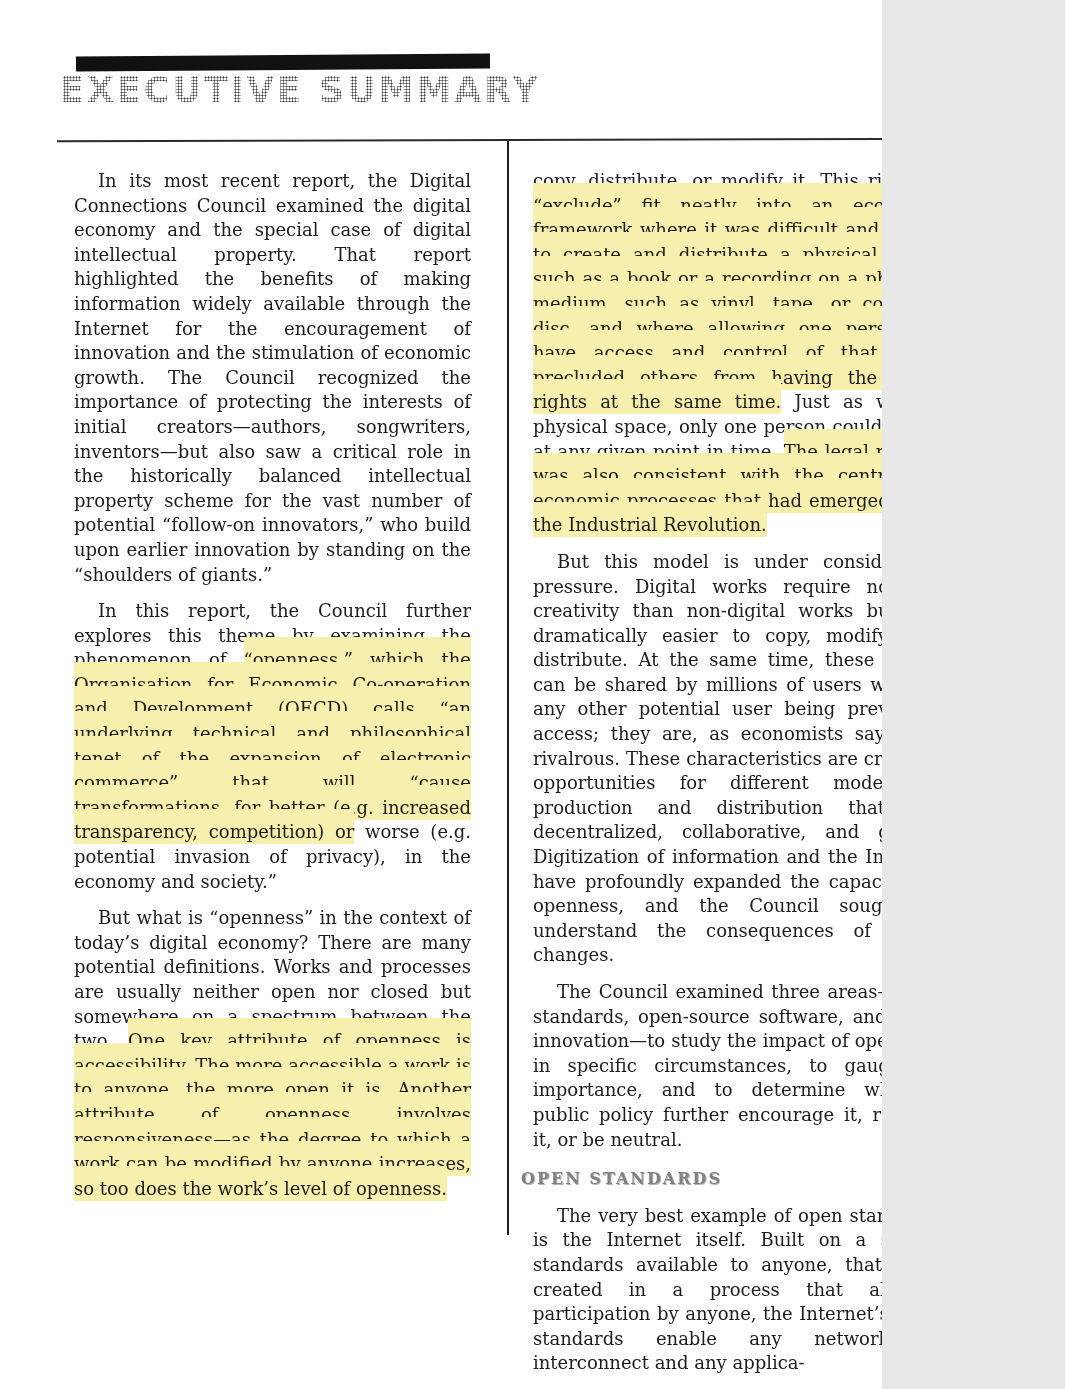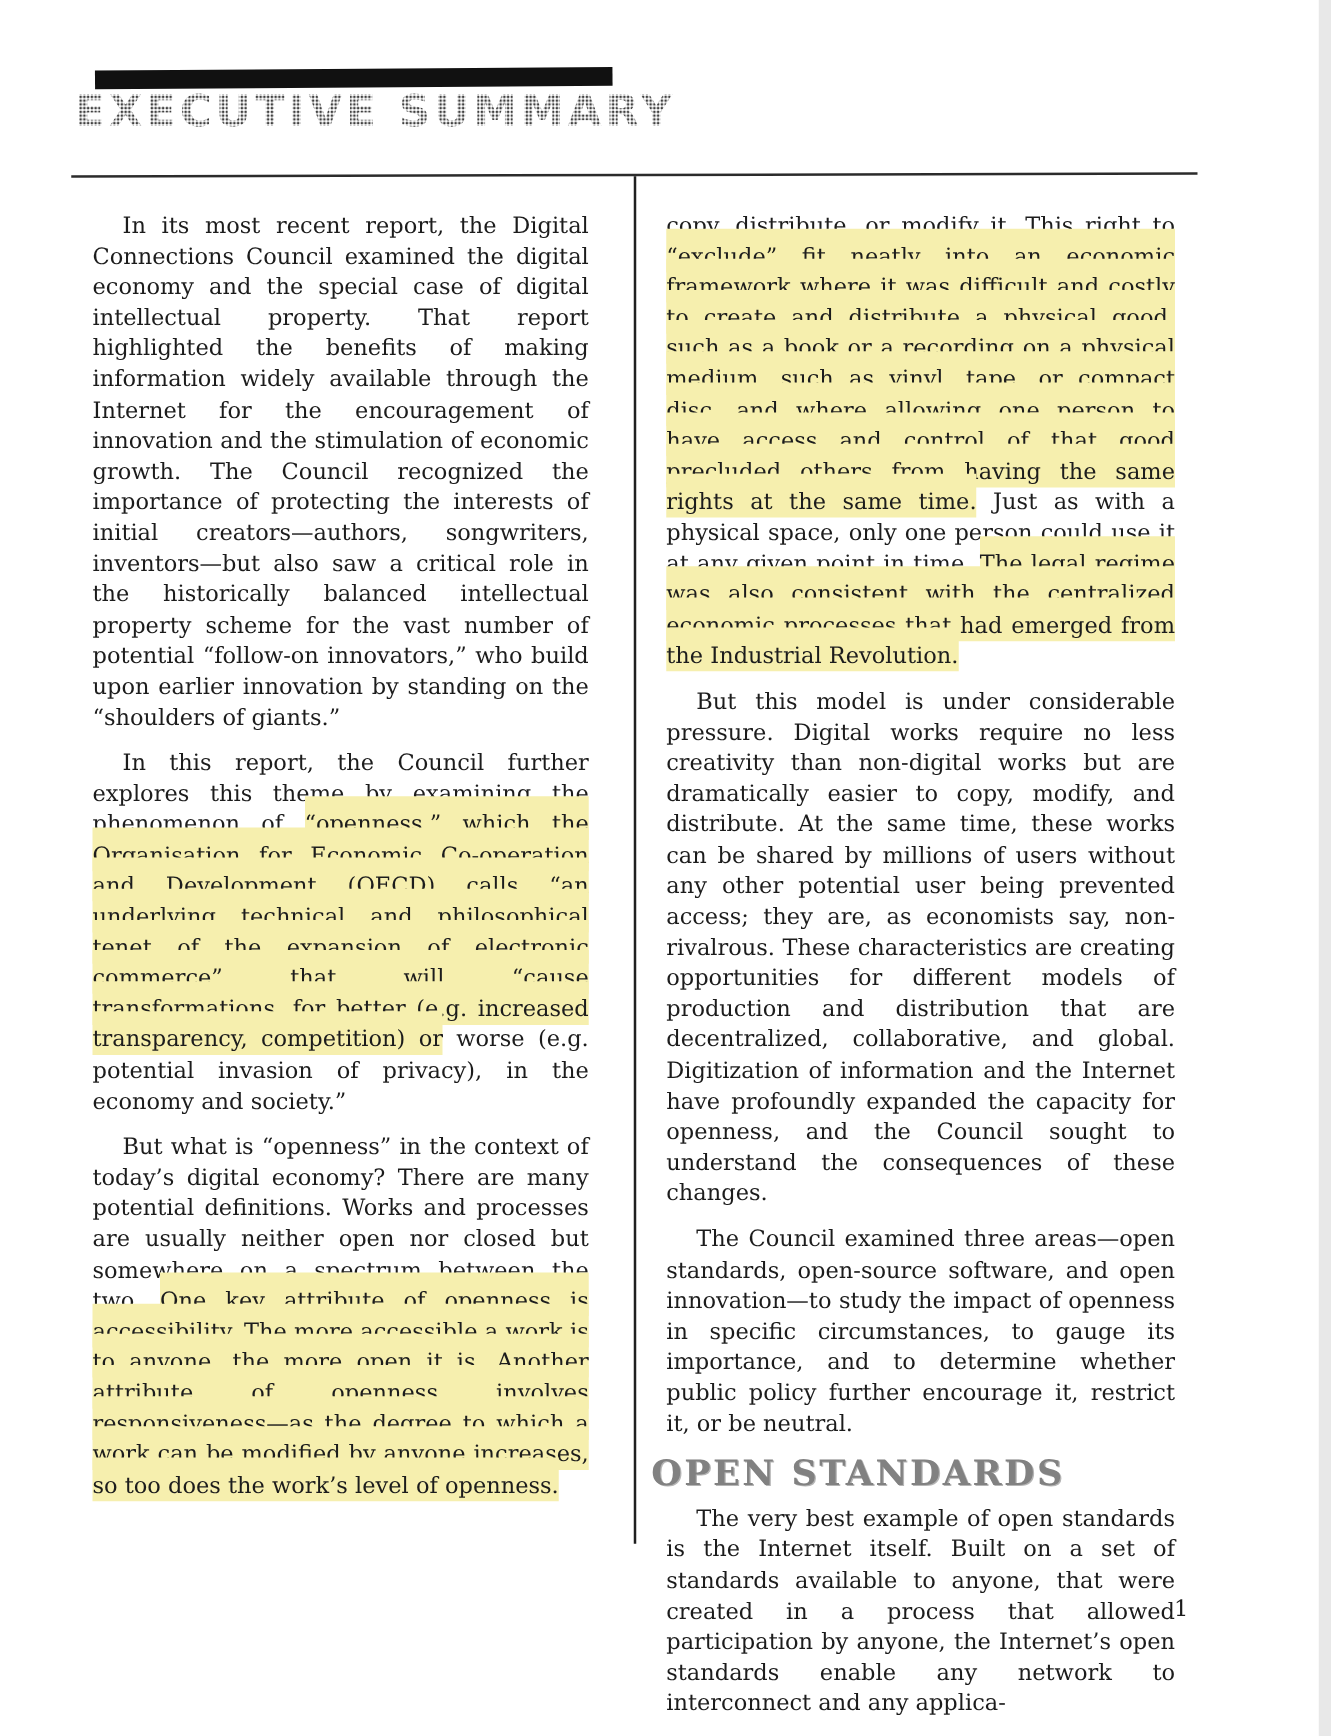--- a/index.html
+++ b/index.html
@@ -2,21 +2,21 @@
 <html style="--hl: #f6efae;"><head>
 <meta charset="utf-8">
 <style>
   html, body {
     margin: 0;
     padding: 0;
     background: #e8e8e8;
   }
   .page {
     position: relative;
-    width: 1055px;
+    width: 882px;
     height: 1389px;
     background: #ffffff;
     overflow: hidden;
     font-family: "DejaVu Serif", "Liberation Serif", serif;
     color: #1c1c1c;
   }
   .title-bar {
     position: absolute;
     left: 76px;
     top: 55px;
@@ -81,21 +81,21 @@
   .hl {
     background: var(--hl, #f6efae);
     box-decoration-break: clone;
     -webkit-box-decoration-break: clone;
     padding: 12px 0 2px;
   }
   .section-heading {
     margin: 15px 0 7px;
     font-family: "DejaVu Serif", "Liberation Serif", serif;
     font-weight: bold;
-    font-size: 28px;
+    font-size: 16px;
     letter-spacing: 2px;
     color: #818181;
     text-shadow: 1px 1px 0 rgba(90,90,90,0.45);
     text-indent: 0;
     text-align: left;
   }
   .page-number {
     position: absolute;
     left: 930px;
     top: 1277px;

